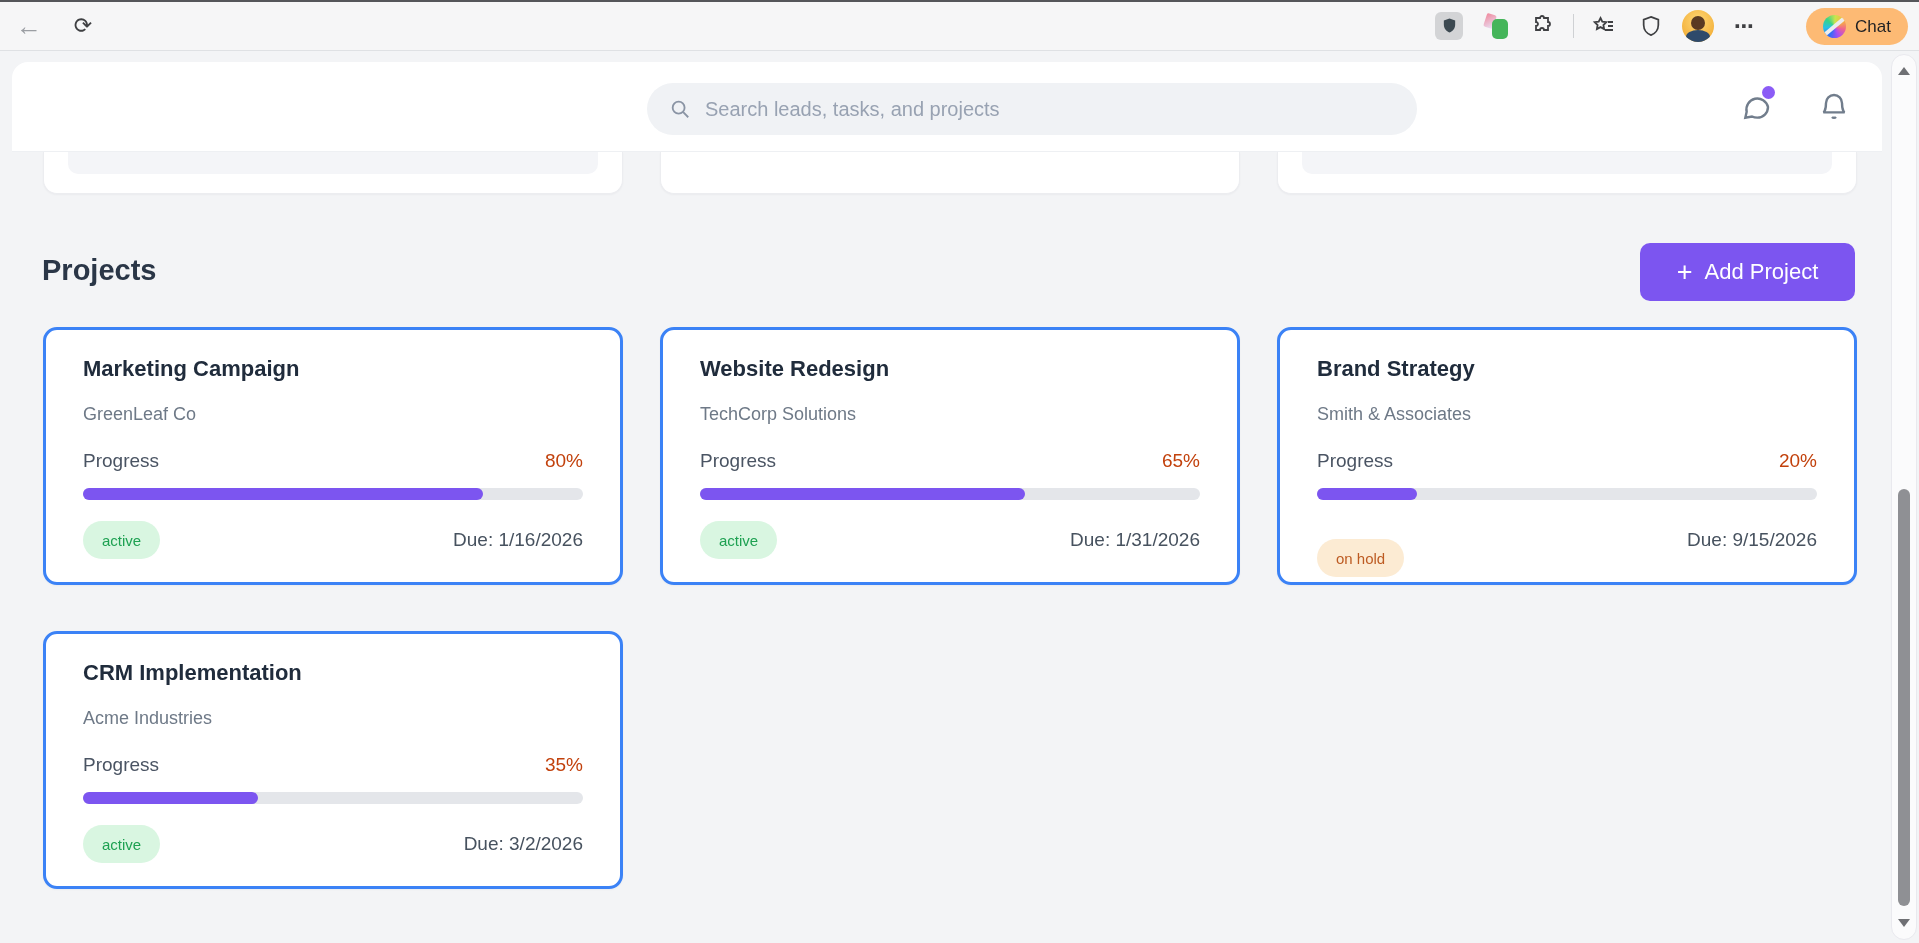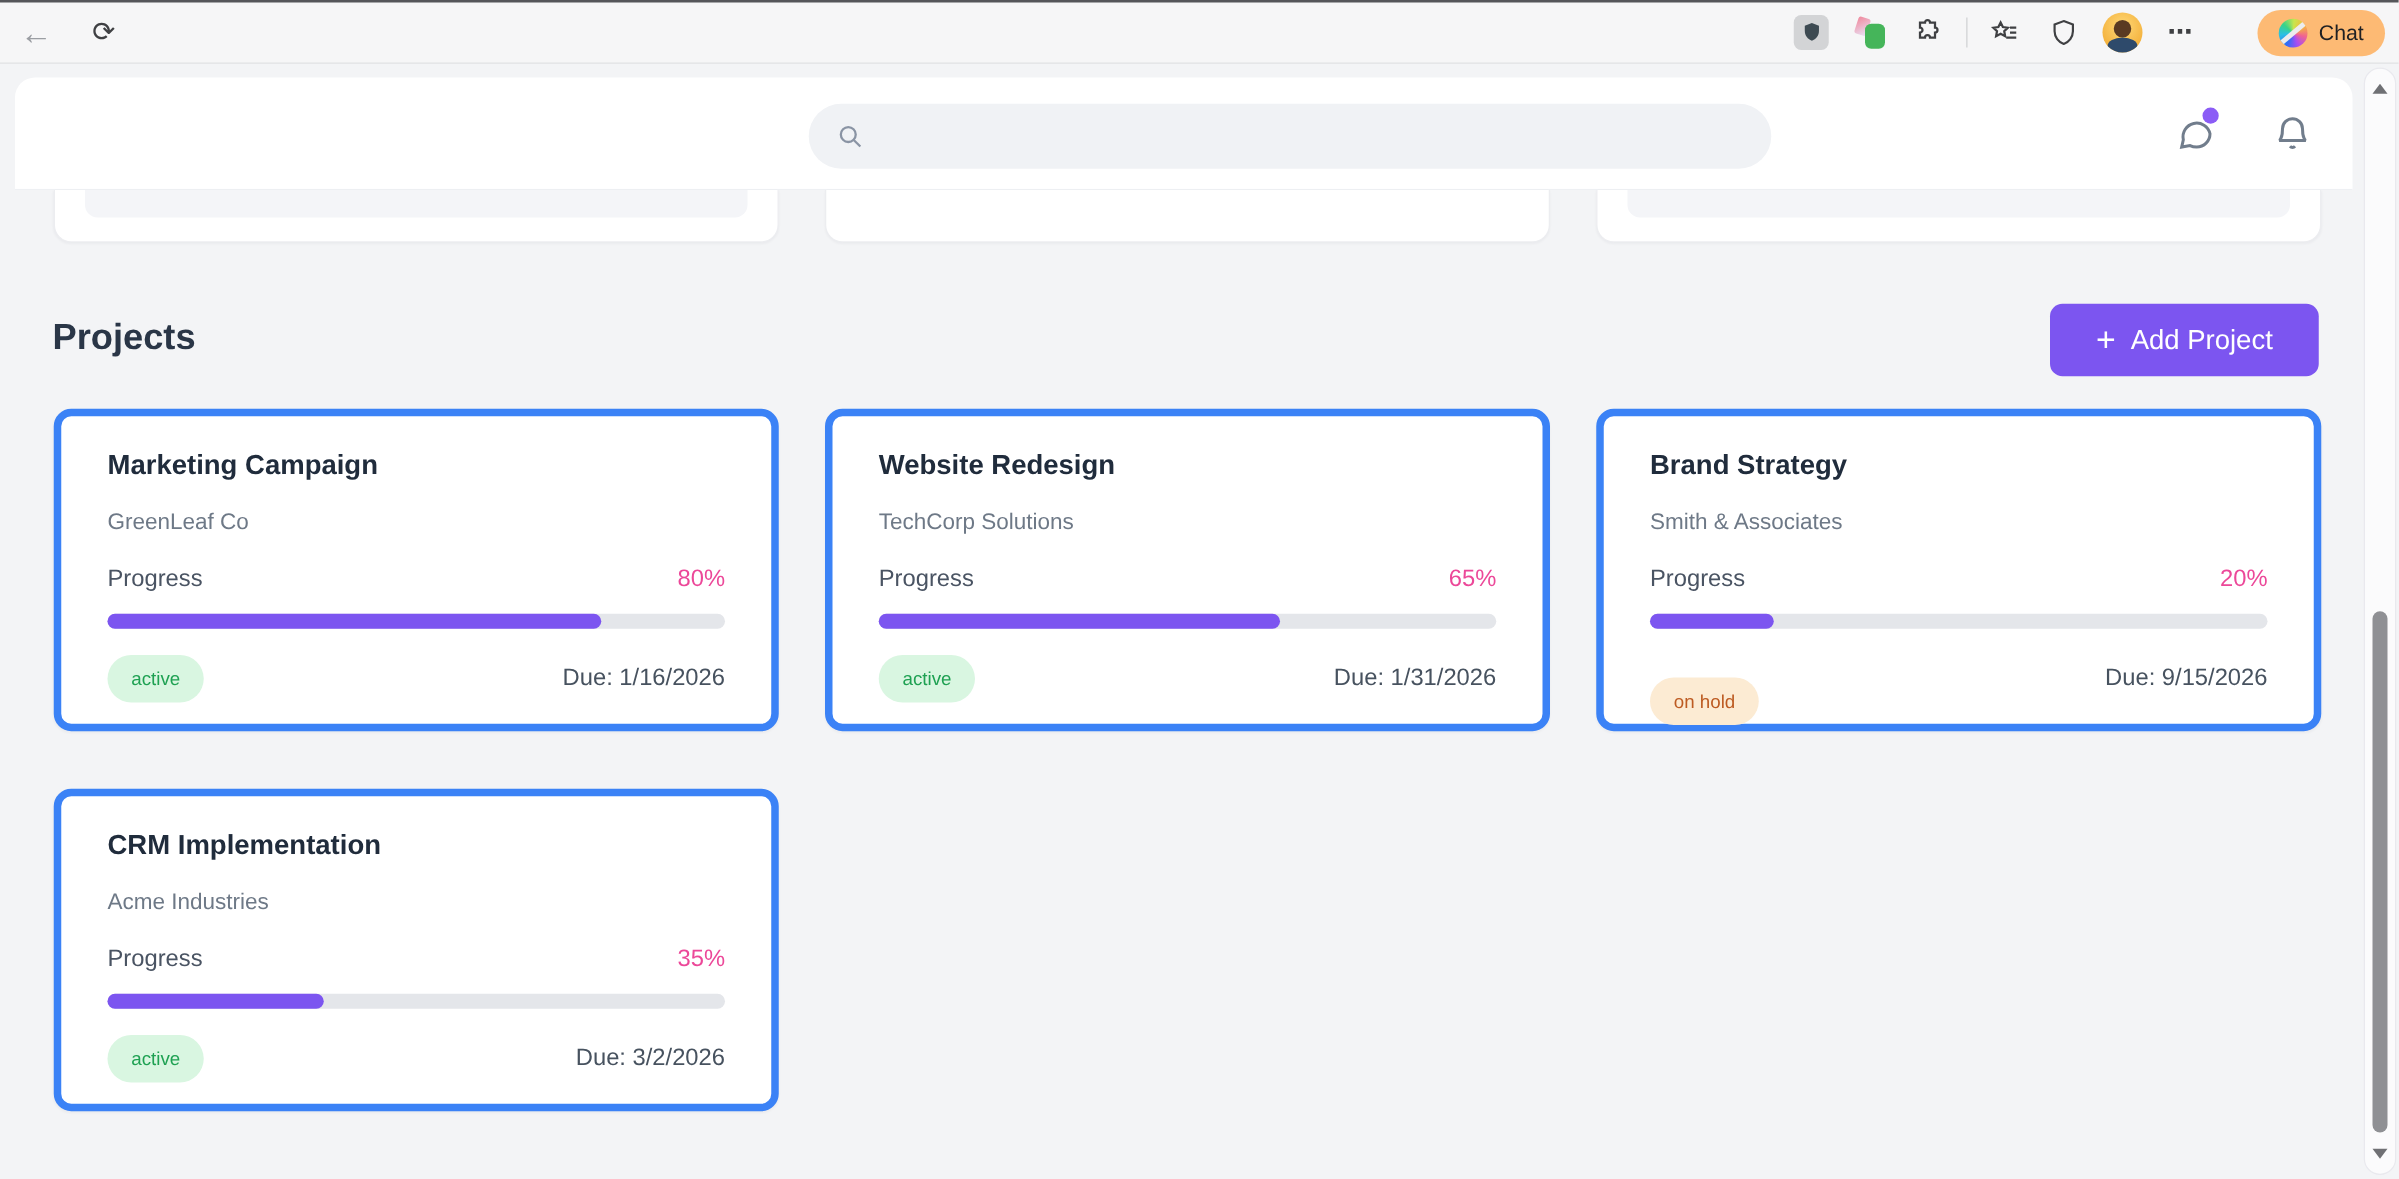--- a/index.html
+++ b/index.html
@@ -71,30 +71,30 @@
                    border-radius:0 0 10px 10px; }
 
   .section-title { position:absolute; left:42px; top:254px; font-size:29px; font-weight:700; color:#2a3647; }
   .add-btn { position:absolute; left:1640px; top:243px; width:215px; height:58px; background:#7c55f0;
              color:#ffffff; border:none; border-radius:10px; display:flex; align-items:center;
              justify-content:center; gap:12px; cursor:pointer;
              font-family:"Liberation Sans","DejaVu Sans",sans-serif; }
   .add-btn .plus { font-size:27px; font-weight:400; line-height:1; }
   .add-btn .lbl { font-size:22px; font-weight:500; }
 
-  .card { position:absolute; width:580px; height:258px; background:#ffffff; border:6px solid #3b82f6;
+  .card { position:absolute; width:580px; height:258px; background:#ffffff; border:3px solid #3b82f6;
           border-radius:14px; box-shadow:0 1px 2px rgba(16,24,40,.04); }
   .r1 { top:327px; } .r2 { top:631px; }
   .c1 { left:43px; } .c2 { left:660px; } .c3 { left:1277px; }
   .card-title { position:absolute; left:37px; top:26px; font-size:22px; font-weight:700; color:#202c3c; }
   .card-client { position:absolute; left:37px; top:74px; font-size:18px; color:#6e7987; }
   .progress-row { position:absolute; left:37px; right:37px; top:120px; display:flex;
                   justify-content:space-between; align-items:center; }
   .progress-lbl { font-size:19px; color:#4a5463; }
-  .progress-pct { font-size:19px; color:#ec4899; }
+  .progress-pct { font-size:19px; color:#c2410c; }
   .bar-track { position:absolute; left:37px; right:37px; top:158px; height:12px; background:#e4e6ea; border-radius:6px; }
   .bar-fill { height:12px; background:#7c55f0; border-radius:6px; }
   .card-foot { position:absolute; left:37px; right:37px; top:190px; height:40px; display:flex;
                justify-content:space-between; align-items:center; }
   .badge { display:inline-flex; align-items:center; height:38px; padding:0 19px; border-radius:19px; font-size:15px; }
   .badge-active { background:#d9f6e1; color:#1ea152; }
   .badge-hold { background:#fcebd3; color:#bd5b22;margin-top:36px; }
   .due { font-size:19px; color:#47525f; }
 
   
@@ -167,20 +167,21 @@
       <span class="chat-label">Chat</span>
     </div>
   </div>
 
   <div class="app-header">
     <div class="search-bar">
       <svg class="search-ic" viewBox="0 0 24 24" fill="none" stroke="#8a94a4" stroke-width="2">
         <circle cx="10.5" cy="10.5" r="6.5"></circle>
           <path d="M15.5 15.5L21 21"></path>
       </svg>
+      <input type="text" placeholder="Search leads, tasks, and projects" style="">
     </div>
     <div class="hdr-ic hdr-chat">
       <svg width="32" height="32" viewBox="0 0 24 24" fill="none" stroke="#717d8c" stroke-width="1.8">
         <path d="M21 12a8 8 0 0 1-8 8c-1.4 0-2.8-.3-4-.9L4 20l1-4.4A8 8 0 1 1 21 12z"></path>
       </svg>
       <span class="notif-dot"></span>
     </div>
     <div class="hdr-ic hdr-bell">
       <svg width="32" height="32" viewBox="0 0 24 24" fill="none" stroke="#717d8c" stroke-width="1.8">
         <path d="M18 9a6 6 0 1 0-12 0c0 6-2 7-2 7h16s-2-1-2-7z"></path>

